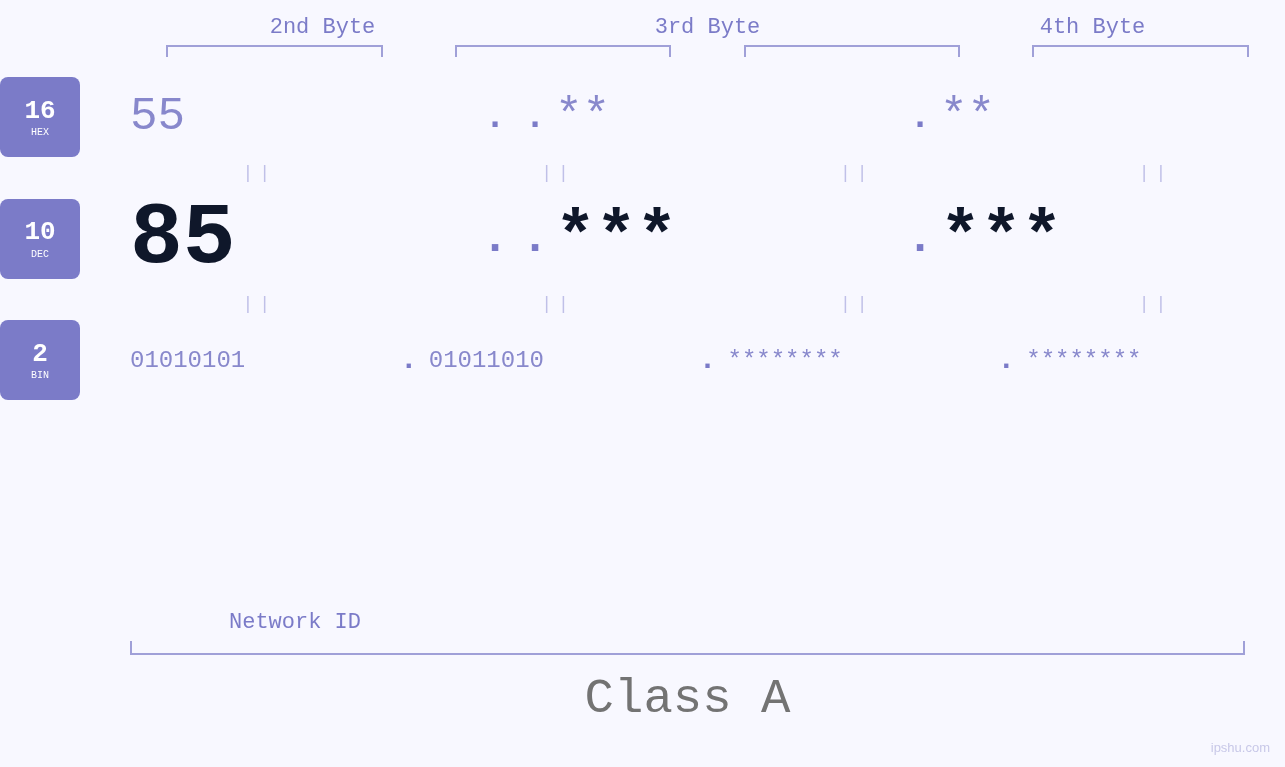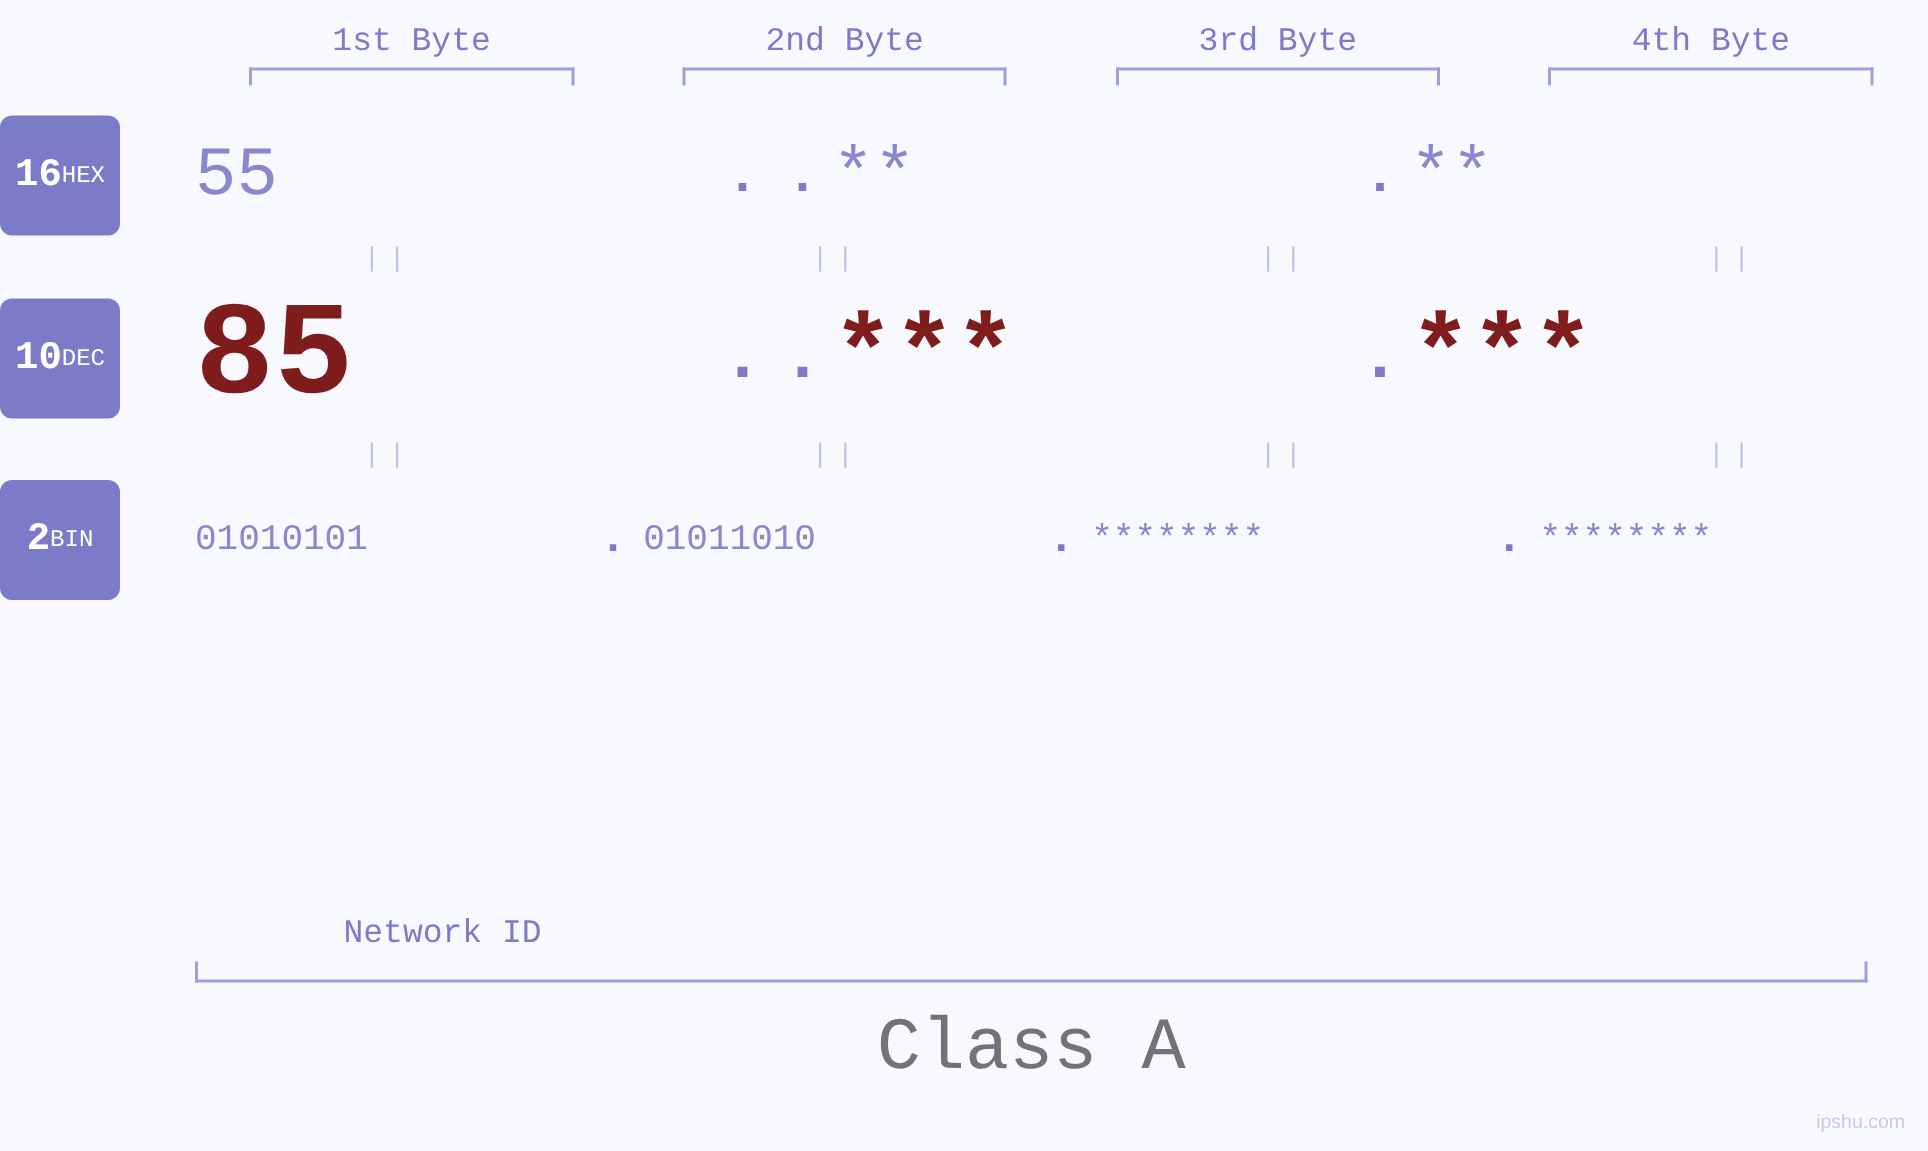--- a/index.html
+++ b/index.html
@@ -16,36 +16,36 @@
       overflow: hidden;
       position: relative;
     }
 
     .label-badge {
       width: 80px;
       height: 80px;
       background-color: #7b7bc8;
       border-radius: 8px;
       display: flex;
-      flex-direction: row;
+      flex-direction: column;
       align-items: center;
       justify-content: center;
       color: white;
       margin-right: 50px;
       flex-shrink: 0;
     }
 
     .badge-number {
       font-size: 26px;
       font-weight: bold;
       line-height: 1.2;
     }
 
     .badge-label {
-      font-size: 16px;
+      font-size: 10px;
       font-weight: normal;
     }
 
     
     .main-layout {
       display: flex;
       flex-direction: column;
       height: 100%;
     }
 
@@ -80,21 +80,21 @@
       display: flex;
       align-items: center;
       justify-content: center;
       color: #7b7bc8;
       font-weight: bold;
       flex-shrink: 0;
     }
 
     
     .v-hex { font-size: 46px; color: #8888cc; }
-    .v-dec { font-size: 88px; font-weight: bold; color: #7f1d1d; }
+    .v-dec { font-size: 88px; font-weight: bold; color: #0f172a; }
     .v-bin { font-size: 24px; color: #8888cc; }
     .v-dot-hex { font-size: 36px; }
     .v-dot-dec { font-size: 46px; }
     .v-dot-bin { font-size: 30px; }
 
     .header-row {
       display: flex;
       margin-bottom: 5px;
       margin-top: 15px;
     }
@@ -226,21 +226,20 @@
     }
   </style>
 </head>
 <body>
 
 <div class="main-layout" style="position:relative; width:1285px; height:767px; background:#f8f8ff; overflow:hidden;">
 
   <div class="header-row">
     <div class="header-spacer"></div>
     <div class="header-cells">
-      <div class="header-cell">1st Byte</div>
       <div class="header-cell">2nd Byte</div>
       <div class="header-cell">3rd Byte</div>
       <div class="header-cell">4th Byte</div>
     </div>
   </div>
 
   <div class="bracket-top-row">
     <div class="bracket-top-spacer"></div>
     <div class="bracket-tops">
       <div class="bracket-top-cell">

